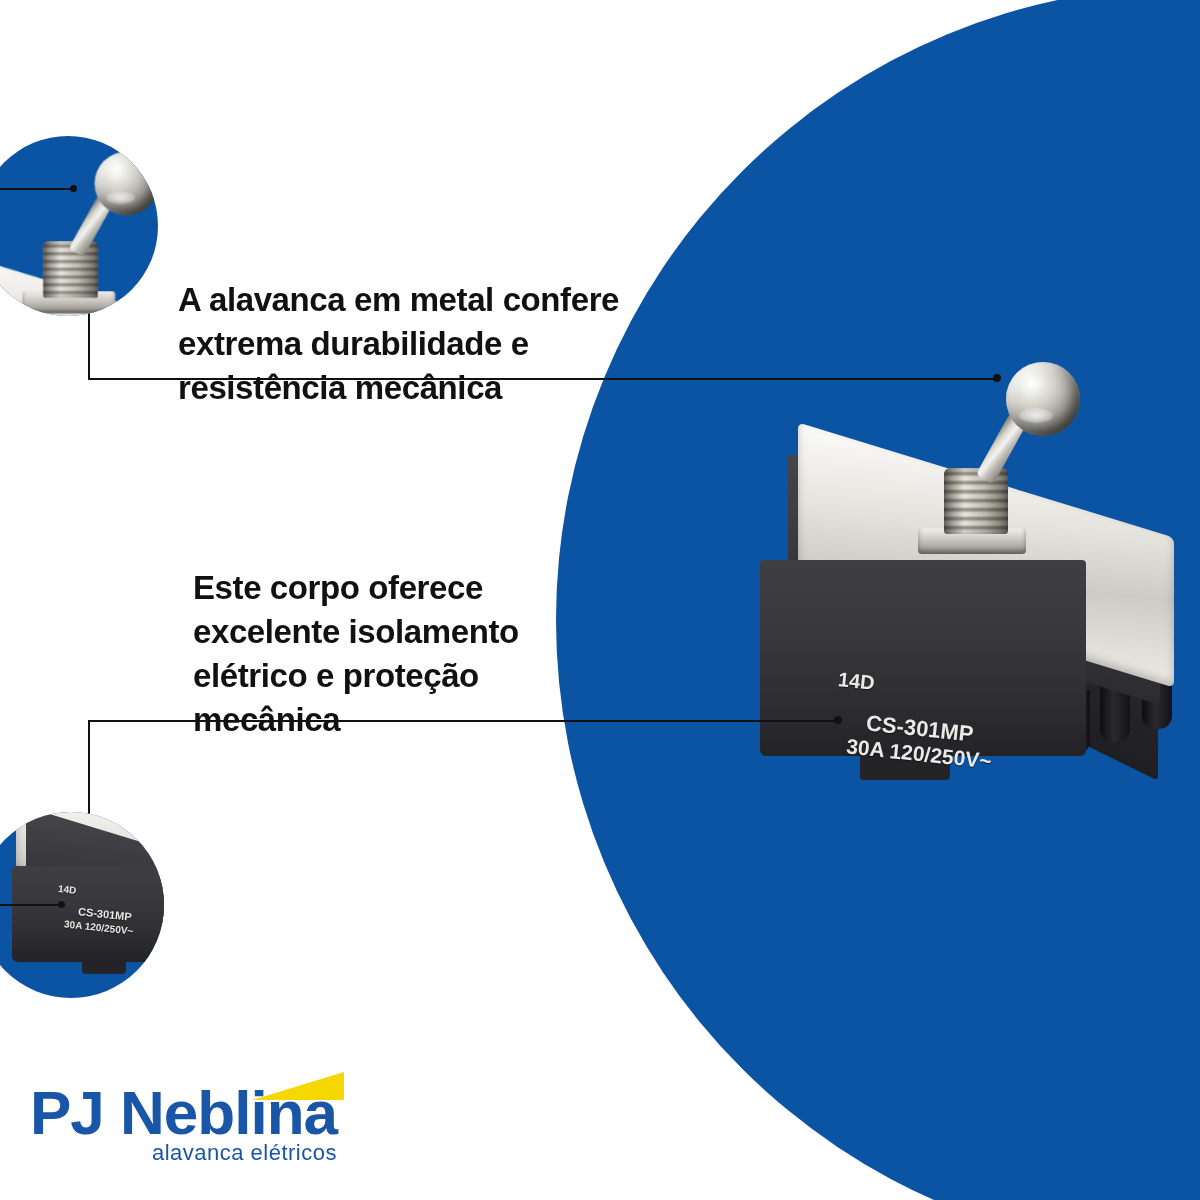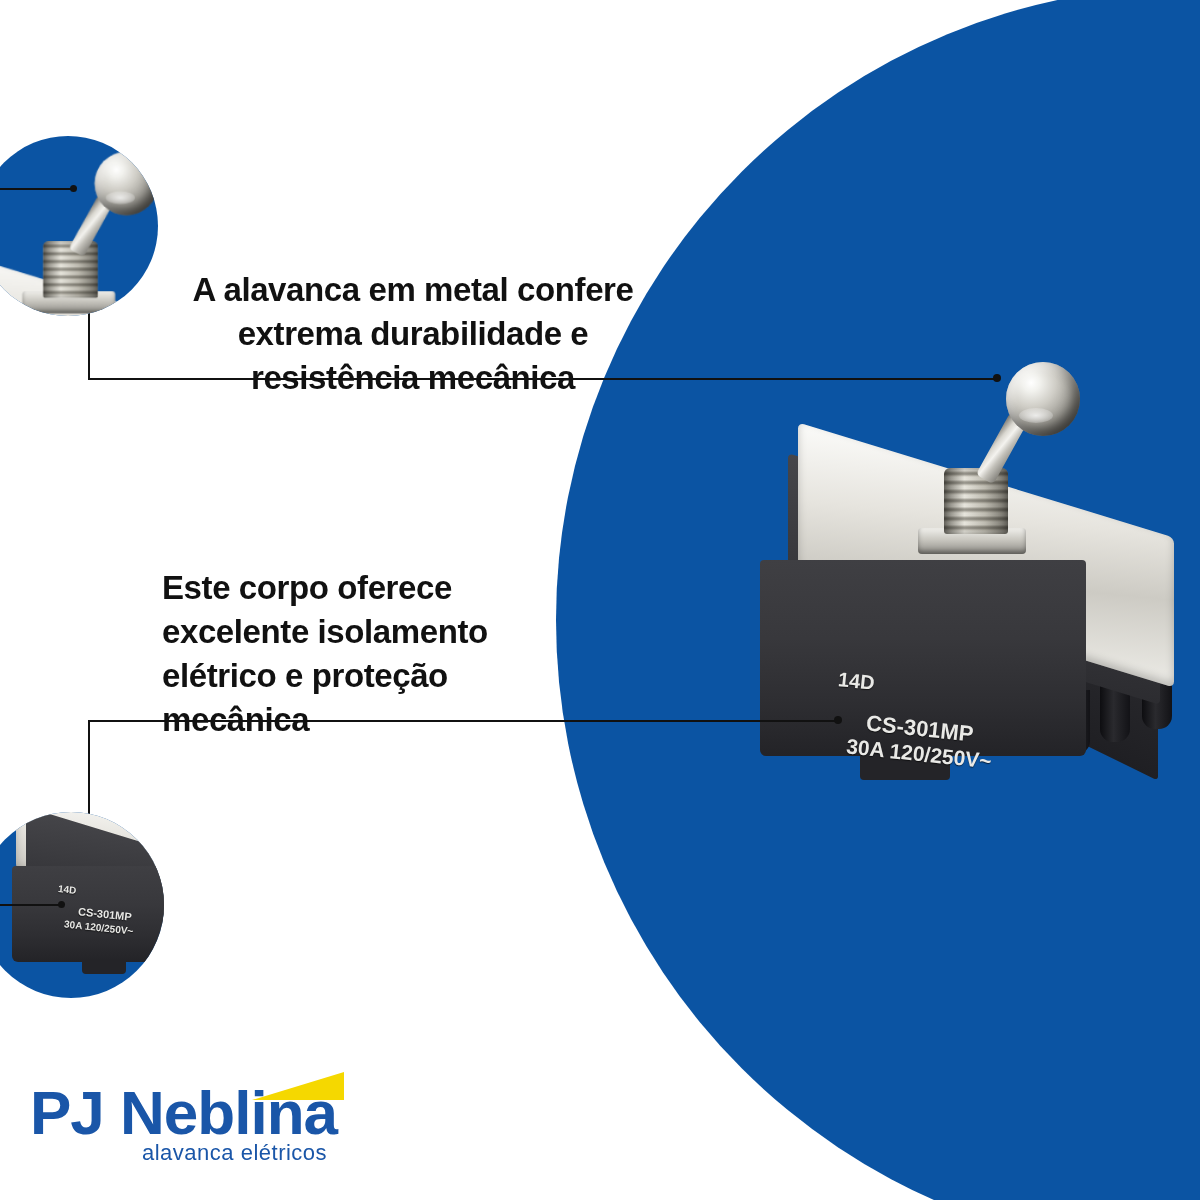--- a/index.html
+++ b/index.html
@@ -30,22 +30,22 @@
   
   .callout {
     position: absolute;
     color: #111111;
     font-weight: bold;
     font-size: 33px;
     line-height: 44px;
     letter-spacing: -0.4px;
     white-space: pre-line;
   }
-  .callout-1 { left: 178px; top: 268px; width: 470px; text-align: center; }
-  .callout-2 { left: 162px; top: 566px; width: 400px; }
+  .callout-1 { left: 178px; top: 278px; width: 470px; }
+  .callout-2 { left: 193px; top: 566px; width: 400px; }
 
   
   .leader { position: absolute; background: #111111; }
   .leader-h { height: 2px; }
   .leader-v { width: 2px; }
   .leader-dot {
     position: absolute;
     width: 8px;
     height: 8px;
     border-radius: 50%;
@@ -188,21 +188,21 @@
     position: absolute;
     color: #e9e9e6;
     font-family: "Liberation Sans", sans-serif;
     font-weight: bold;
     white-space: nowrap;
     transform: rotate(6deg);
     text-shadow: 0 1px 1px rgba(0,0,0,.6);
   }
 
   
-  .logo { position: absolute; left: 30px; top: 1080px; }
+  .logo { position: absolute; left: 30px; top: 1080px; text-align: right; }
   .logo-word {
     font-size: 62px;
     font-weight: bold;
     color: #1a56a8;
     letter-spacing: -1px;
     line-height: 66px;
   }
   .logo-sub {
     font-size: 22px;
     color: #1a56a8;

